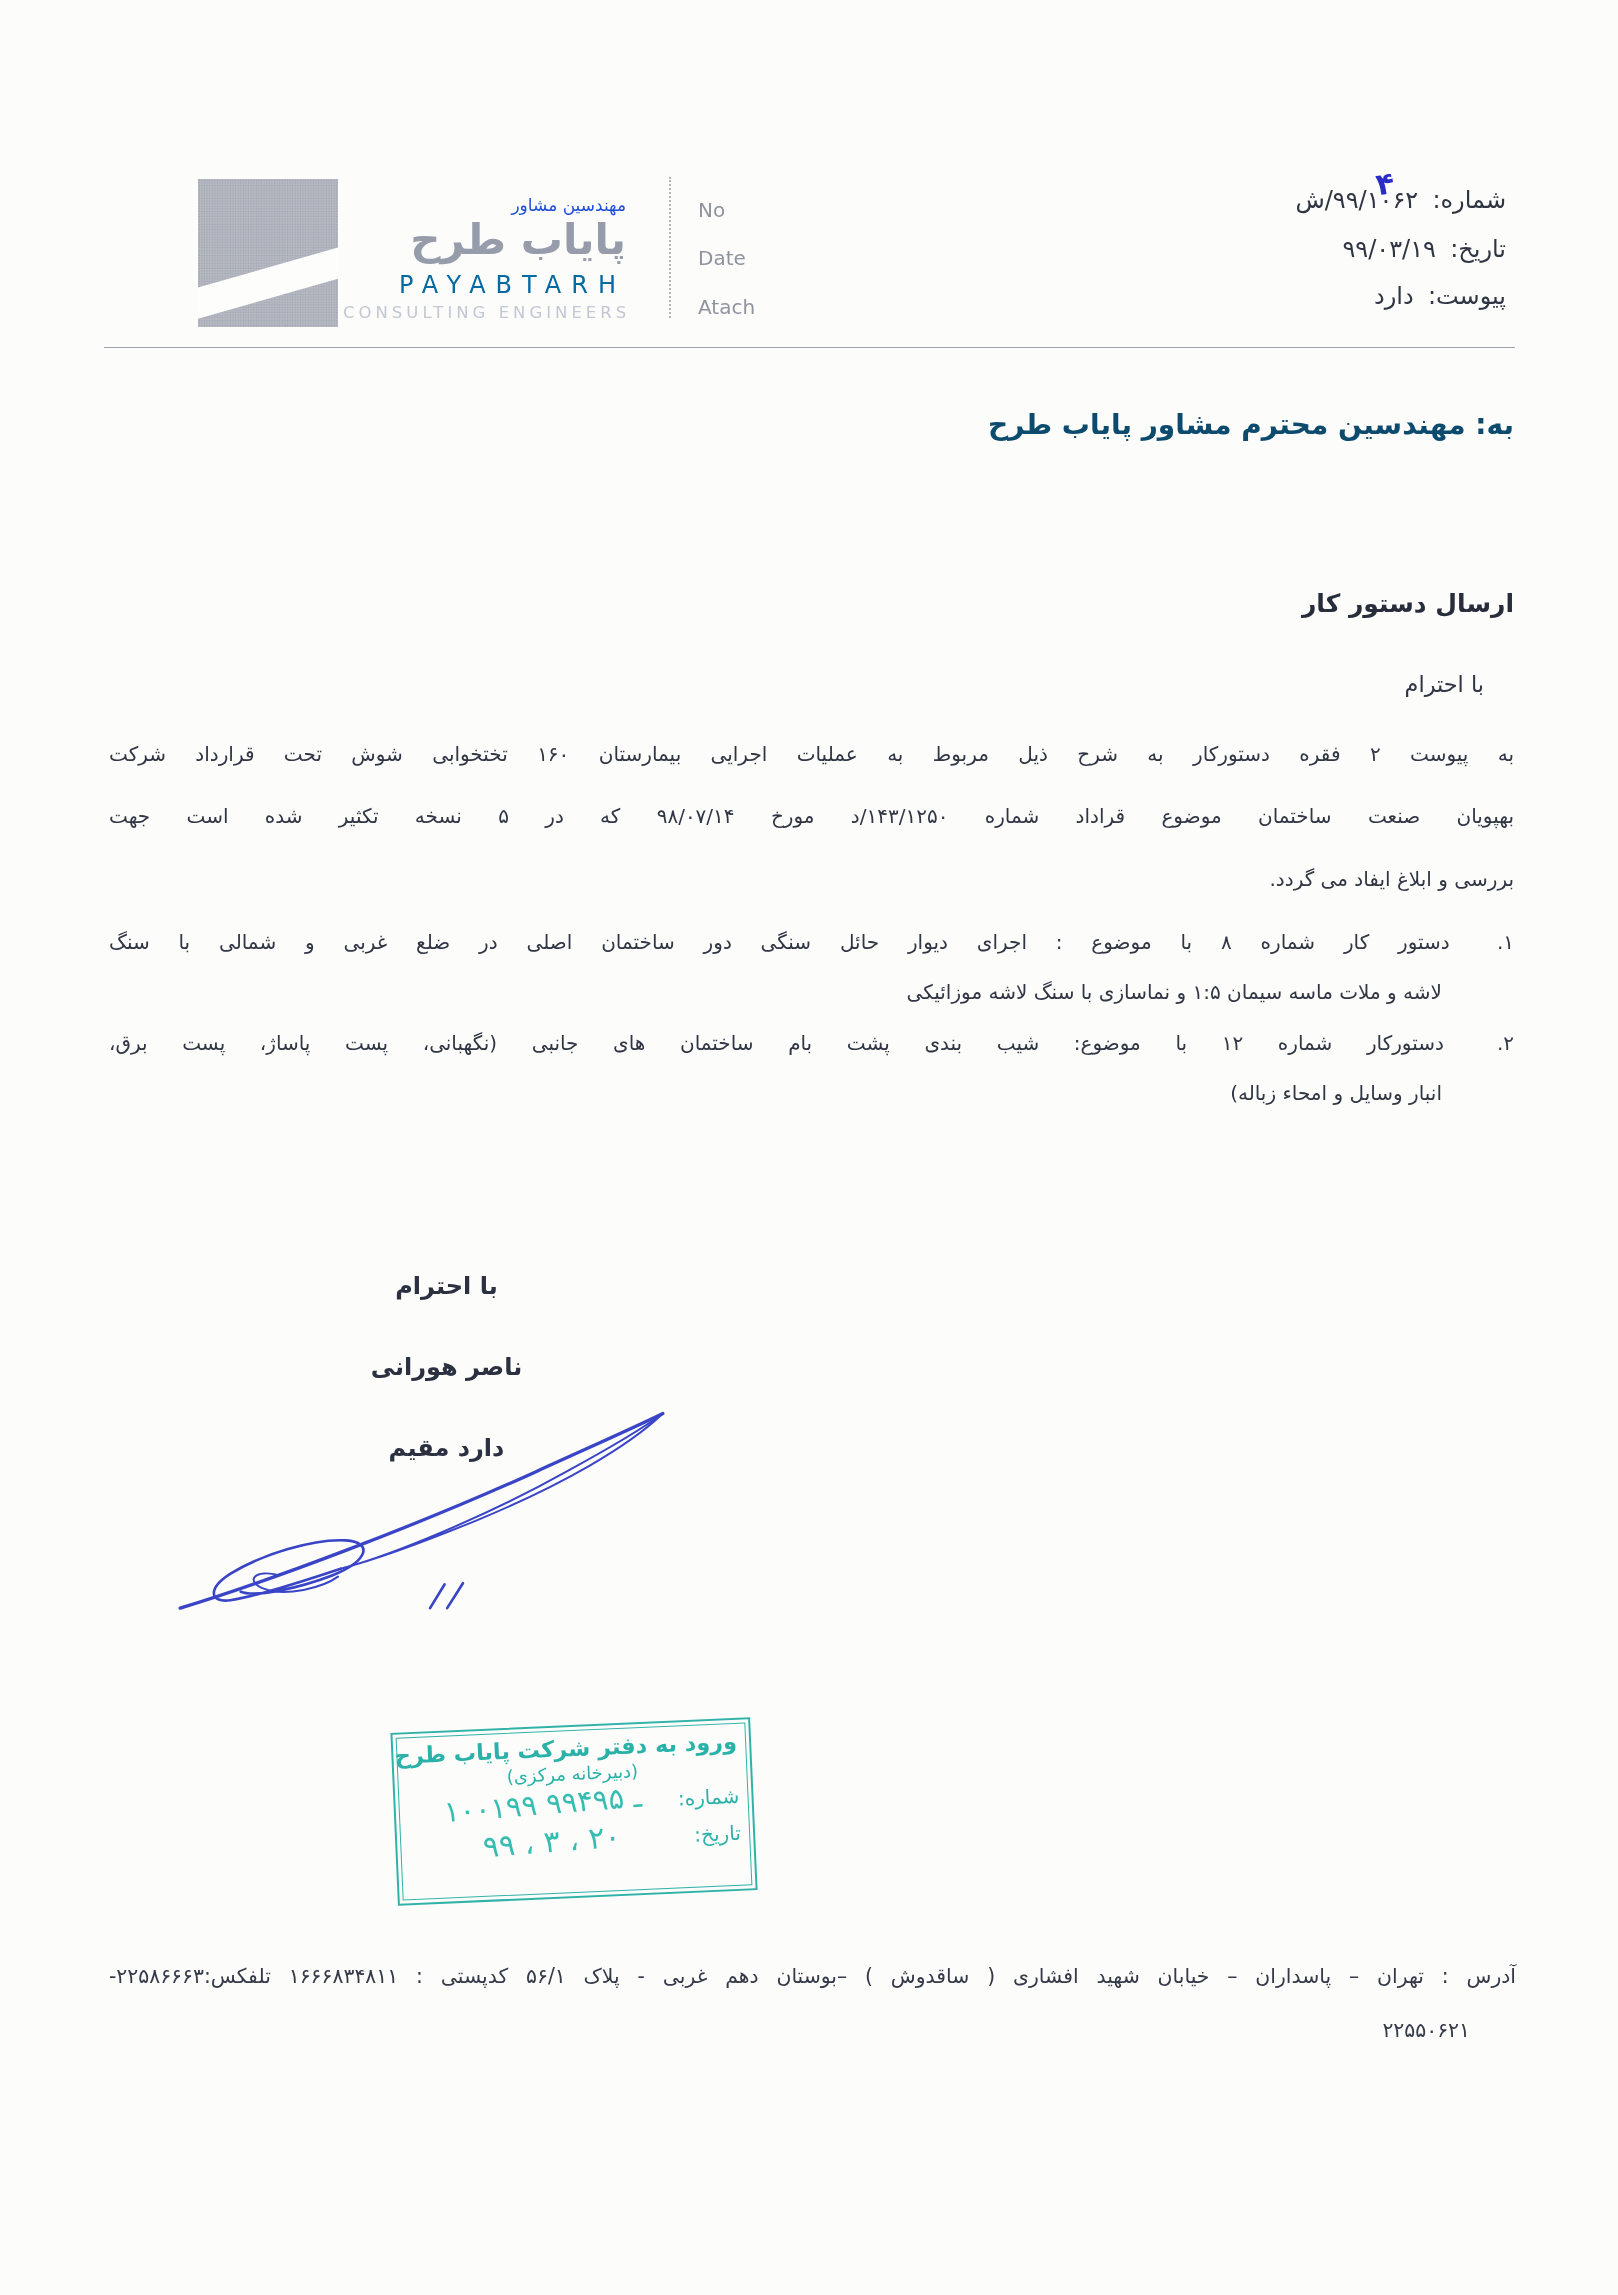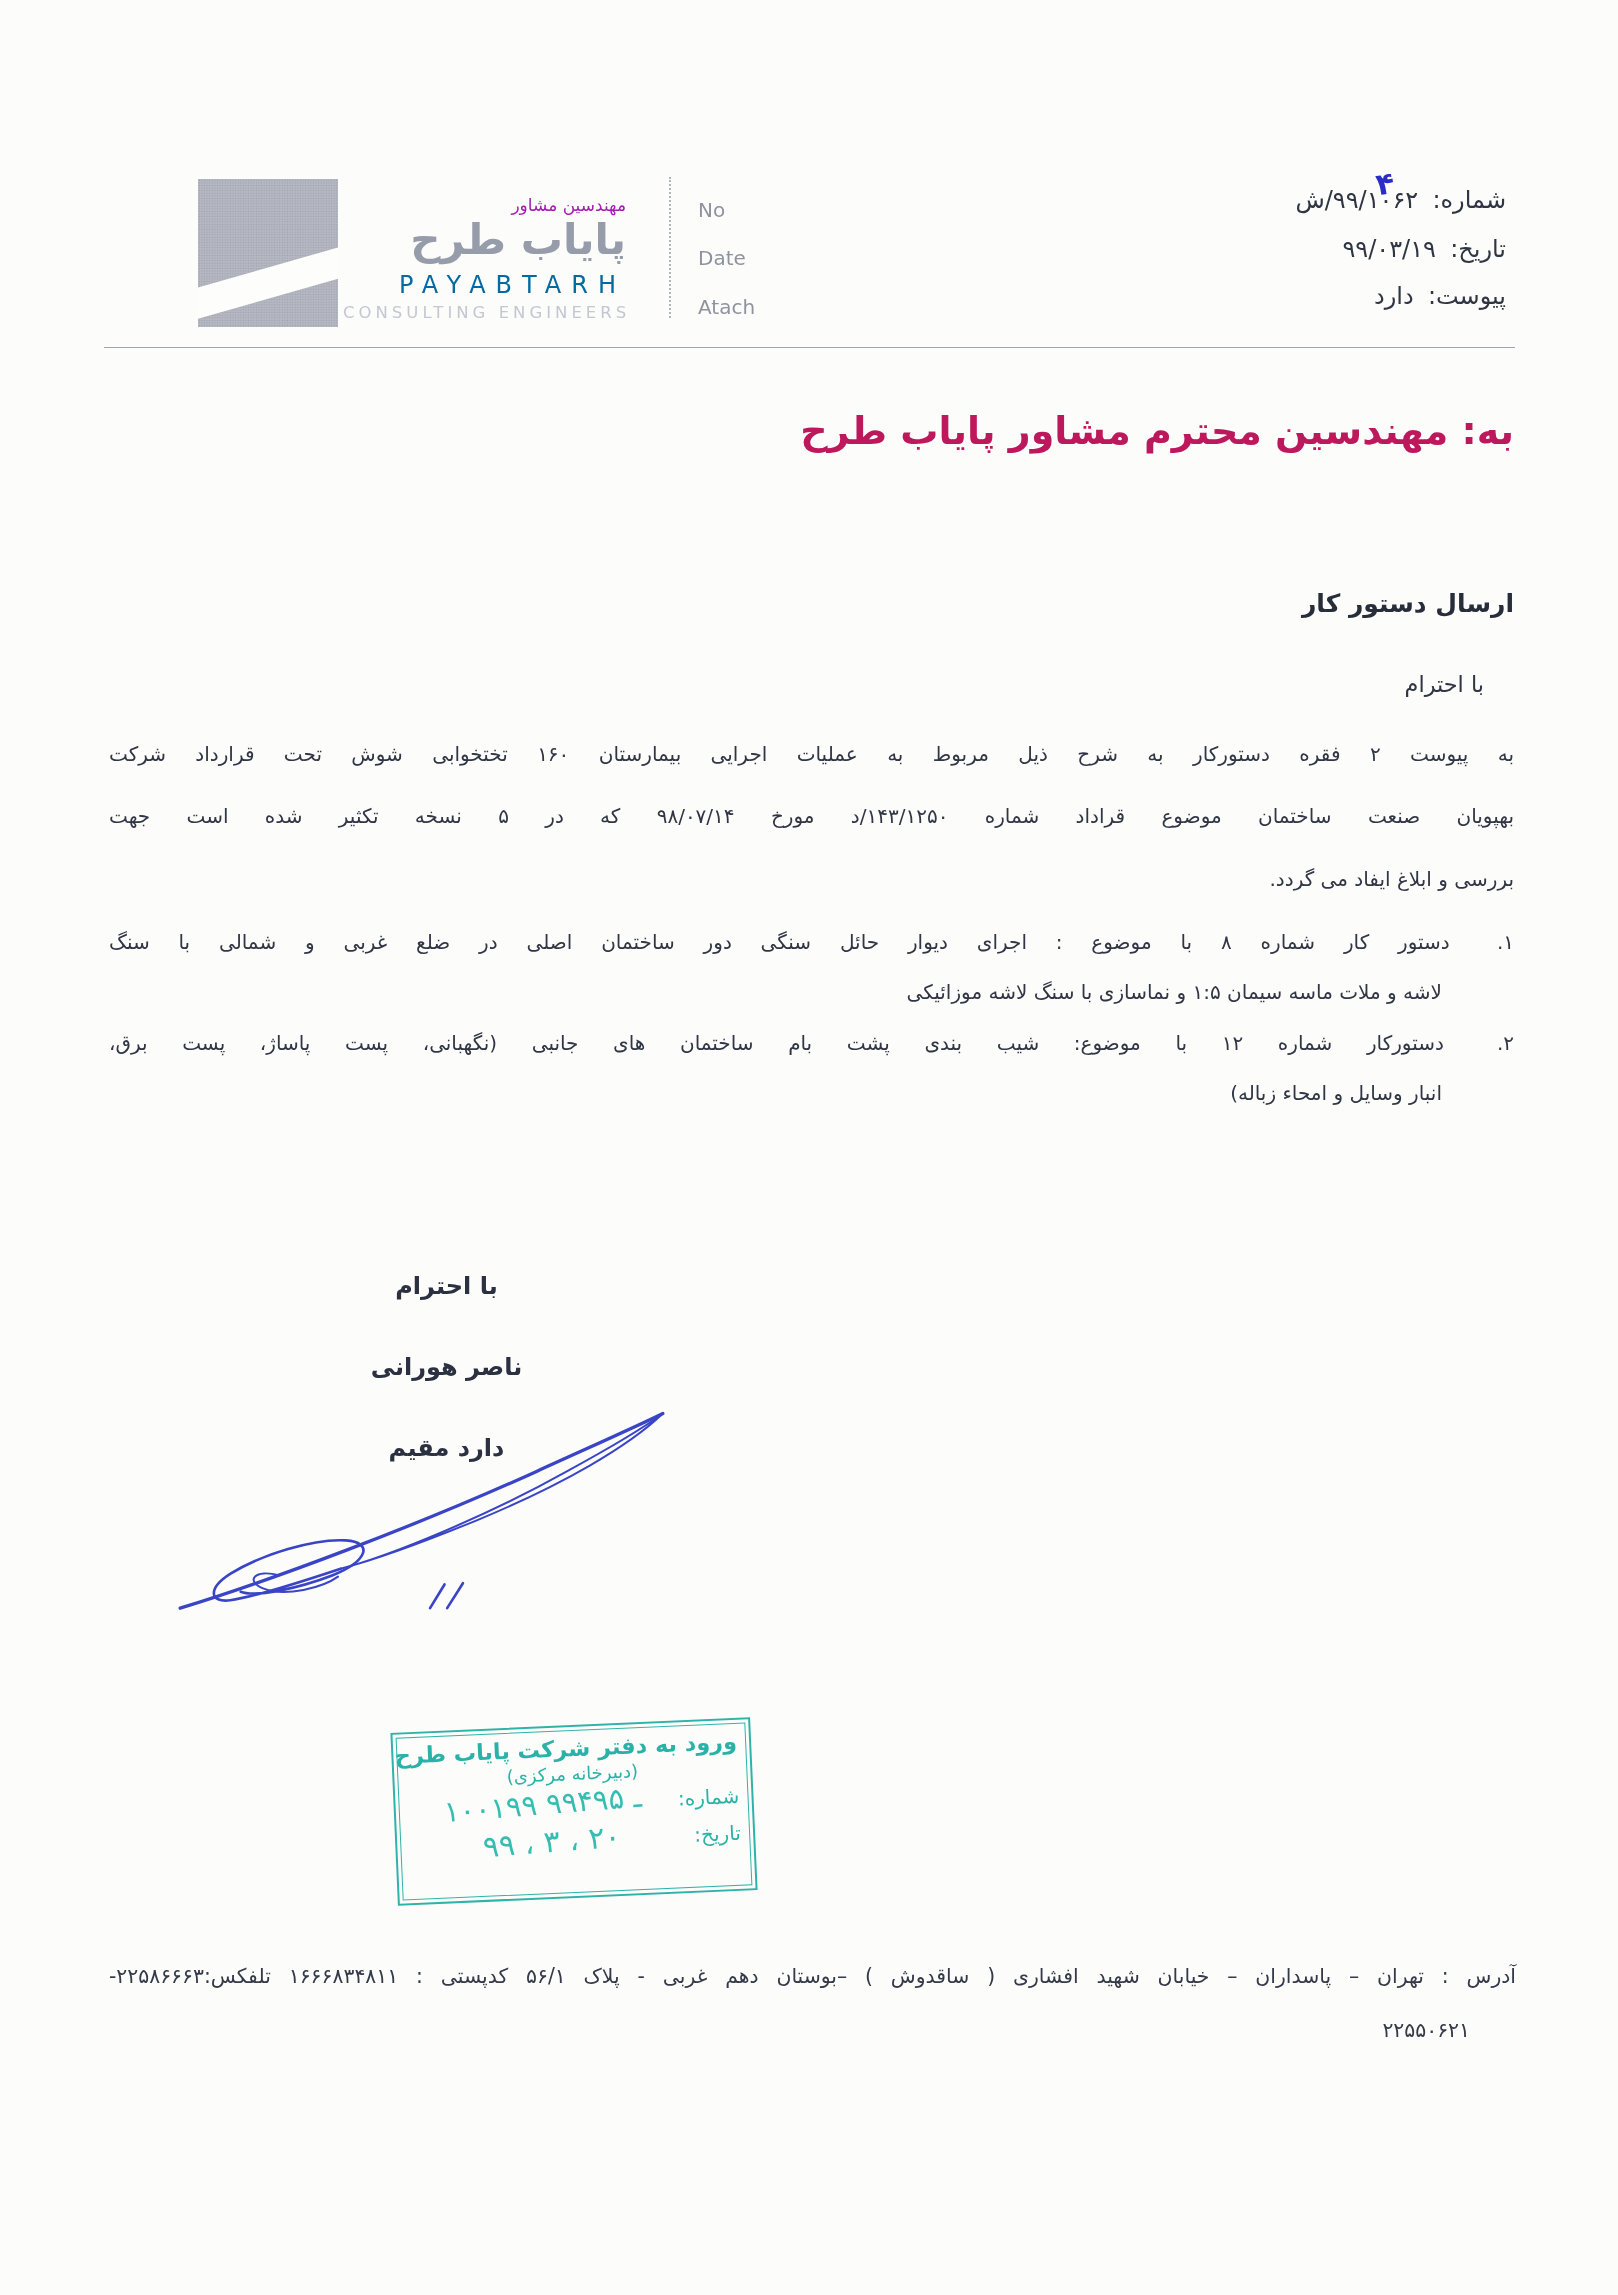--- a/index.html
+++ b/index.html
@@ -24,21 +24,21 @@
     overflow:hidden;
   }
   .logo-stripe{
     position:absolute;left:-12%;top:60%;width:125%;height:30px;
     background:#fdfdfc;transform:rotate(-16deg);
   }
   .brand{
     position:absolute;left:343px;top:195px;width:283px;
     text-align:right;direction:rtl;
   }
-  .brand-fa-small{font-size:17px;color:#a21caf;letter-spacing:0.7px;}
+  .brand-fa-small{font-size:17px;color:#1d4ed8;letter-spacing:0.7px;}
   .brand-fa-large{font-size:42px;font-weight:bold;color:#969caa;line-height:1.15;margin-top:1.3px;}
   .brand-en{direction:ltr;font-size:24px;color:#0369a1;letter-spacing:10px;margin-top:6.6px;white-space:nowrap;}
   .brand-en-sub{direction:ltr;font-size:16.5px;color:#c3c7d2;letter-spacing:4px;margin-top:4px;white-space:nowrap;}
   .vdots{
     position:absolute;left:669px;top:177px;height:141px;width:0;
     border-left:2px dotted #b1b5be;
   }
   .center-label{position:absolute;left:698px;font-size:20px;color:#8f939e;}
   .cl-no{top:198px;} .cl-date{top:246px;} .cl-atach{top:295px;}
   .meta-row{
@@ -53,21 +53,21 @@
   }
   .header-rule{
     position:absolute;left:104px;top:347px;width:1411px;height:1.3px;background:#a0a5ad;
   }
   
   .rtl-line{
     position:absolute;left:109px;right:105px;direction:rtl;text-align:right;
     font-size:20px;line-height:1.3;color:#303644;
   }
   .just{text-align:justify;text-align-last:justify;}
-  .letter-to{top:407px;font-size:38px;font-weight:bold;color:#be185d;}
+  .letter-to{top:407px;font-size:28px;font-weight:bold;color:#0c4a6e;}
   .subject-1{top:505px;font-size:25px;font-weight:bold;color:#272d3a;}
   .subject-2{top:588px;font-size:25px;font-weight:bold;color:#272d3a;}
   .salutation{top:670px;font-size:22.4px;padding-right:30px;}
   .body-l1{top:741px;} .body-l2{top:803px;} .body-l3{top:866px;}
   .item1-l1{top:929px;} .item1-l2{top:979px;padding-right:72px;}
   .item2-l1{top:1030px;} .item2-l2{top:1080px;padding-right:72px;}
   .item-marker{margin-left:18.4px;}
   
   .sig-line{
     position:absolute;left:361px;width:171px;text-align:center;direction:rtl;

